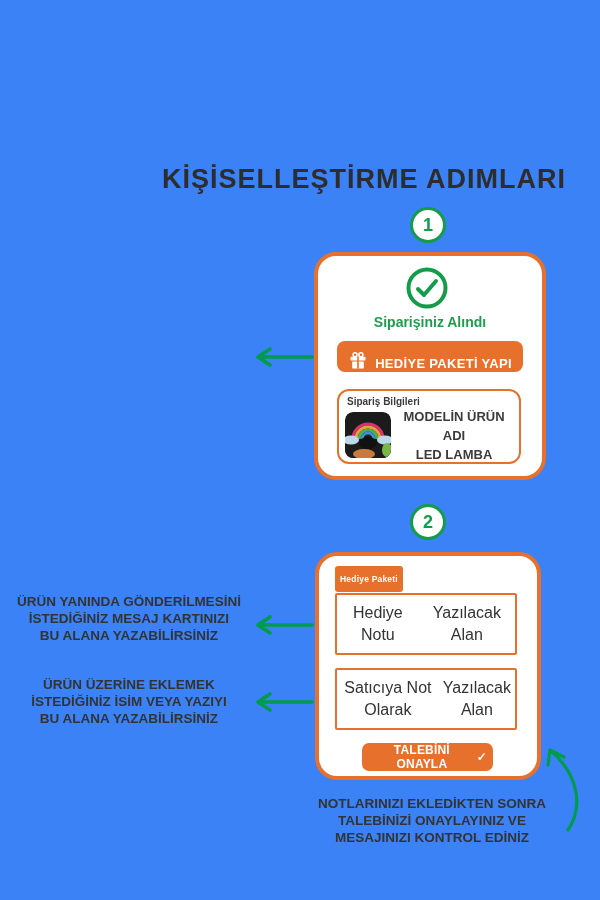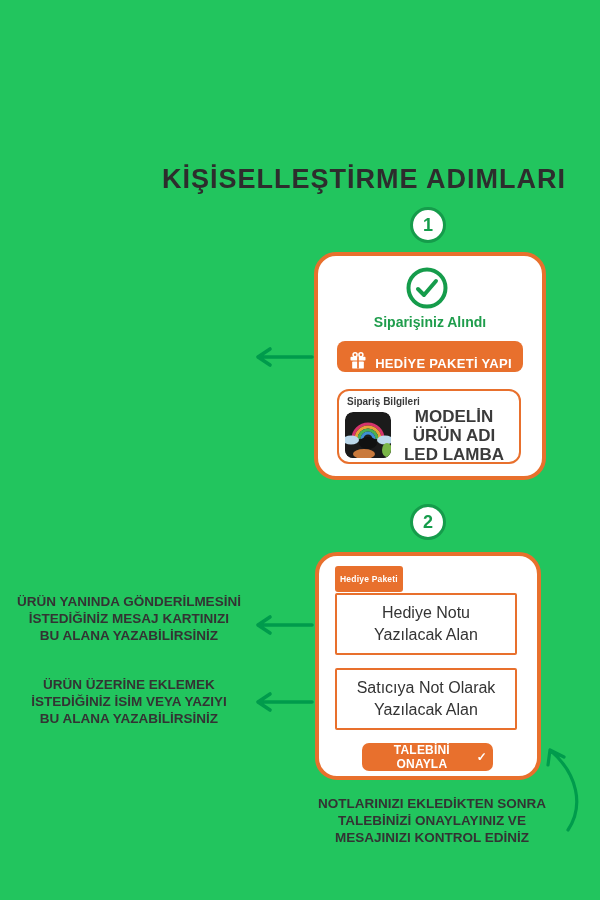--- a/index.html
+++ b/index.html
@@ -1,17 +1,17 @@
 <!DOCTYPE html>
 <html><head>
 <meta charset="utf-8">
 <style>
   html,body{margin:0;padding:0;background:#ffffff;}
   .canvas{
-    position:relative;width:600px;height:900px;background:#22c55e;
+    position:relative;width:600px;height:900px;background:#3b82f6;
     font-family:"Liberation Sans",sans-serif;overflow:hidden;margin:0 auto;
   }
   .title{
     position:absolute;top:163px;left:128px;width:472px;text-align:center;
     font-size:27px;font-weight:700;color:#2d2d2d;letter-spacing:1px;line-height:32px;
   }
   .circle-badge{
     position:absolute;width:30px;height:30px;border:3px solid #159c4b;border-radius:50%;
     display:flex;align-items:center;justify-content:center;
     font-size:18px;font-weight:700;color:#159c4b;background:#fff;
@@ -37,29 +37,29 @@
     position:absolute;left:19px;top:133px;width:180px;height:71px;
     border:2px solid #e8702d;border-radius:12px;background:#fff;
   }
   .subbox-label{
     position:absolute;left:8px;top:5px;font-size:10px;font-weight:600;color:#3b3b3b;
   }
   .thumb{position:absolute;left:6px;top:21px;width:46px;height:46px;border-radius:8px;overflow:hidden;}
   .product-text{
     position:absolute;left:56px;top:21px;width:118px;height:46px;
     display:flex;flex-direction:column;align-items:center;justify-content:center;
-    font-size:17px;font-weight:600;color:#3b3b3b;line-height:19px;text-align:center;
+    font-size:13px;font-weight:600;color:#3b3b3b;line-height:19px;text-align:center;
   }
   .corner-badge{
     position:absolute;left:16px;top:10px;background:#e8702d;color:#ffffff;
     font-size:8.5px;font-weight:700;padding:8px 5px;border-radius:3px;letter-spacing:0.2px;
   }
   .note-area{
     position:absolute;left:16px;width:178px;height:58px;border:2px solid #e8702d;border-radius:2px;
-    display:flex;flex-direction:column;align-items:center;justify-content:center;
+    display:flex;align-items:center;justify-content:center;
     font-size:16px;color:#333333;line-height:22px;text-align:center;background:#fff;
   }
   .note-area1{top:37px;}
   .note-area2{top:112px;}
   .confirm-button{
     position:absolute;left:43px;top:187px;width:131px;height:28px;border-radius:7px;
     background:#e8702d;display:flex;align-items:center;justify-content:center;gap:1px;
     color:#ffffff;font-size:12px;font-weight:700;letter-spacing:0.2px;cursor:pointer;border:none;
   }
   .side-note{

